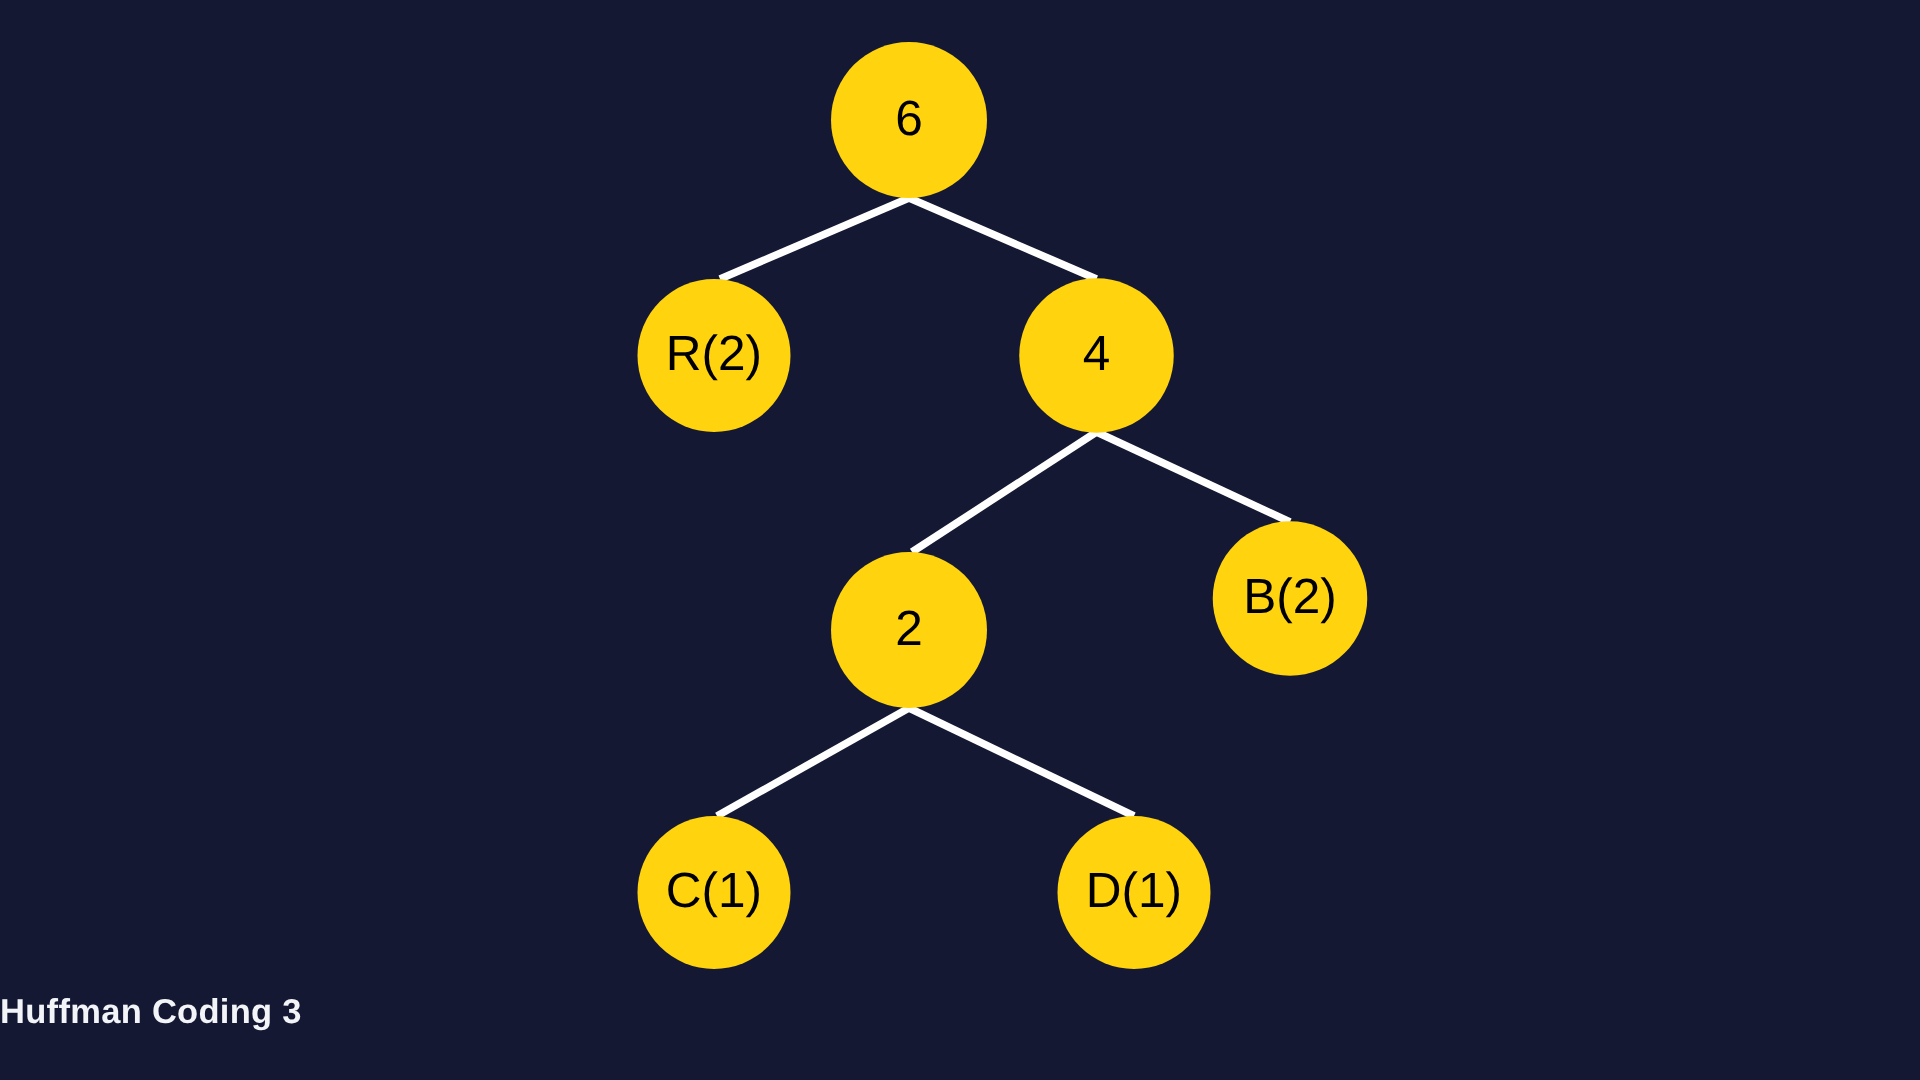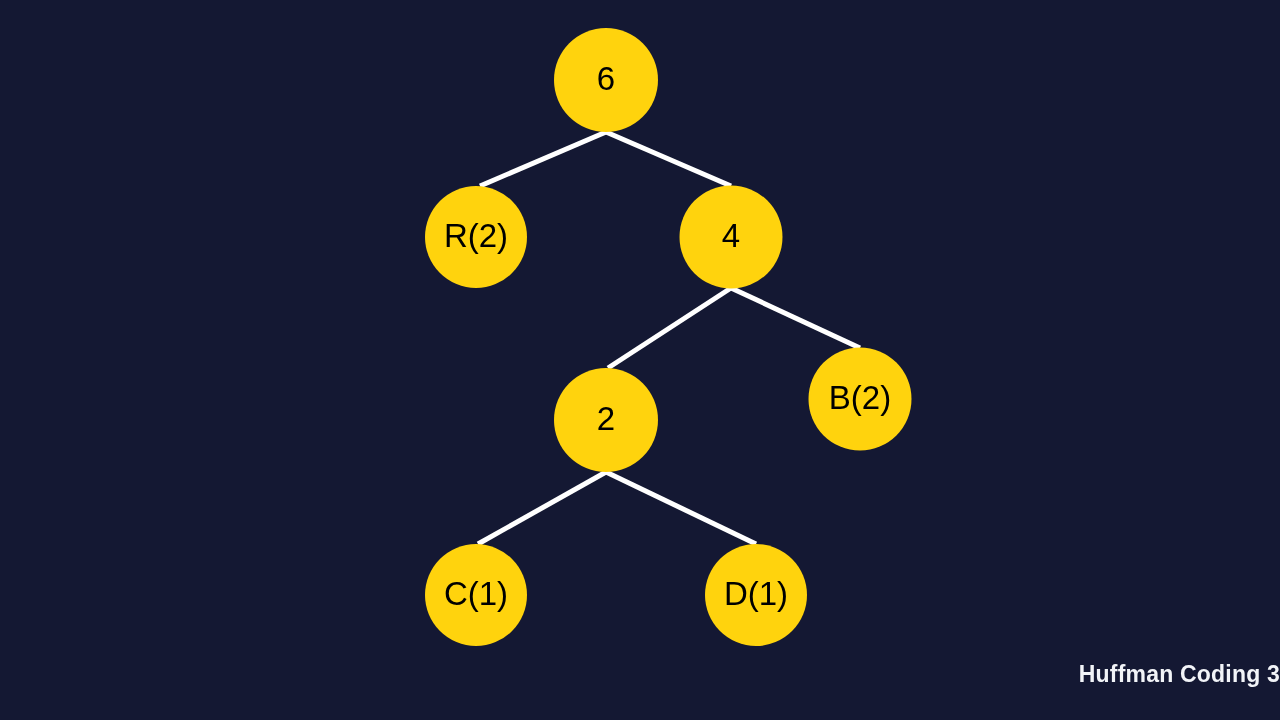--- a/index.html
+++ b/index.html
@@ -40,21 +40,21 @@
     font-family: "Liberation Sans", sans-serif;
     font-size: 33px;
     text-anchor: middle;
     dominant-baseline: middle;
   }
   .caption-text {
     position: absolute;
     left: 0;
     top: 661px;
     width: 1280px;
-    text-align: right;
+    text-align: left;
     color: #f2f4f8;
     font-family: "Liberation Sans", sans-serif;
     font-size: 23px;
     font-weight: bold;
     letter-spacing: 0.2px;
   }
 </style>
 </head>
 <body>
 

